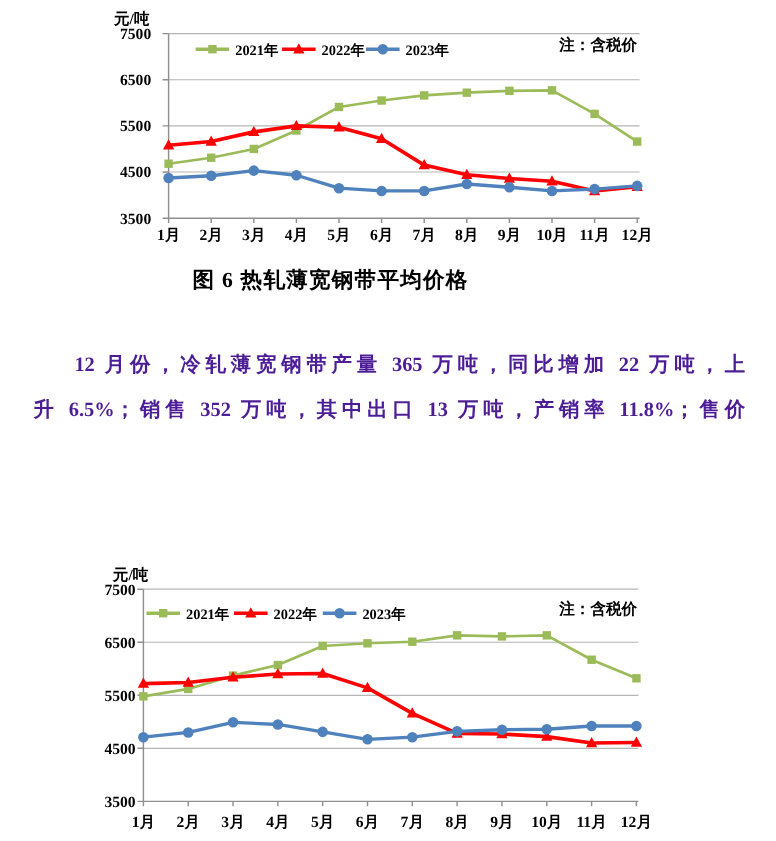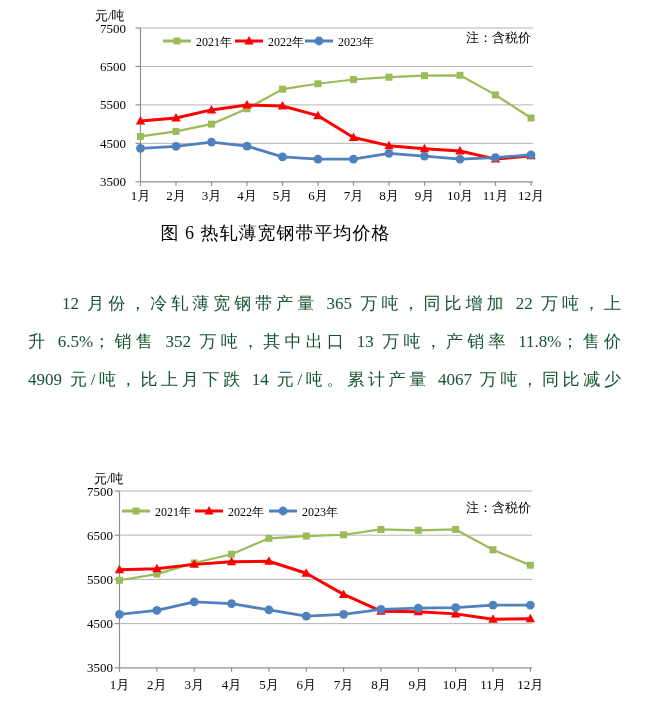--- a/index.html
+++ b/index.html
@@ -2,35 +2,36 @@
 <html><head>
 <meta charset="utf-8">
 <style>
   html,body{margin:0;padding:0;background:#fff;}
   .page{
     position:relative;
     width:647px;height:701px;
     background:#fff;
     overflow:hidden;
     font-family:"Liberation Serif","DejaVu Serif",serif;
+    font-weight:bold;
   }
   .chart-svg{position:absolute;left:0;}
   .chart-svg text{
     fill:#000;
     font-family:"Liberation Serif","DejaVu Serif",serif;
   }
   .caption{
     position:absolute;top:220px;left:0;width:551px;
     text-align:center;
     font-size:18px;line-height:26px;color:#000;
     letter-spacing:1px;
   }
   .para{
     position:absolute;top:285px;left:28px;width:593px;
-    font-size:17px;color:#14532d;
+    font-size:17px;color:#4c1d95;
   }
   .pline{
     height:38px;line-height:38px;
     white-space:nowrap;overflow:hidden;
   }
   .pline.jfy{
     white-space:normal;
     text-align:justify;
     text-align-last:justify;
   }
@@ -154,21 +155,20 @@
           <text x="338" y="45.5" font-size="12">2023年</text>
         </g>
       </g>
     </svg>
 
   <div class="caption">图 6  热轧薄宽钢带平均价格</div>
 
   <div class="para">
     <div class="pline jfy indent">12 月份，冷轧薄宽钢带产量 365 万吨，同比增加 22 万吨，上</div>
     <div class="pline jfy">升 6.5%；销售 352 万吨，其中出口 13 万吨，产销率 11.8%；售价</div>
-    <div class="pline jfy">4909 元/吨，比上月下跌 14 元/吨。累计产量 4067 万吨，同比减少</div>
   </div>
 
   <svg id="chart-svg-1" class="chart-svg" style="top:462px;" width="647" height="239" viewBox="0 0 647 239">
       <g>
         <line x1="119.5" x2="532" y1="29" y2="29" stroke="#B5B5B5" stroke-width="1"></line>
         <line x1="119.5" x2="532" y1="73.2" y2="73.2" stroke="#B5B5B5" stroke-width="1"></line>
         <line x1="119.5" x2="532" y1="117.4" y2="117.4" stroke="#B5B5B5" stroke-width="1"></line>
         <line x1="119.5" x2="532" y1="161.6" y2="161.6" stroke="#B5B5B5" stroke-width="1"></line>
       </g>
       <g>

